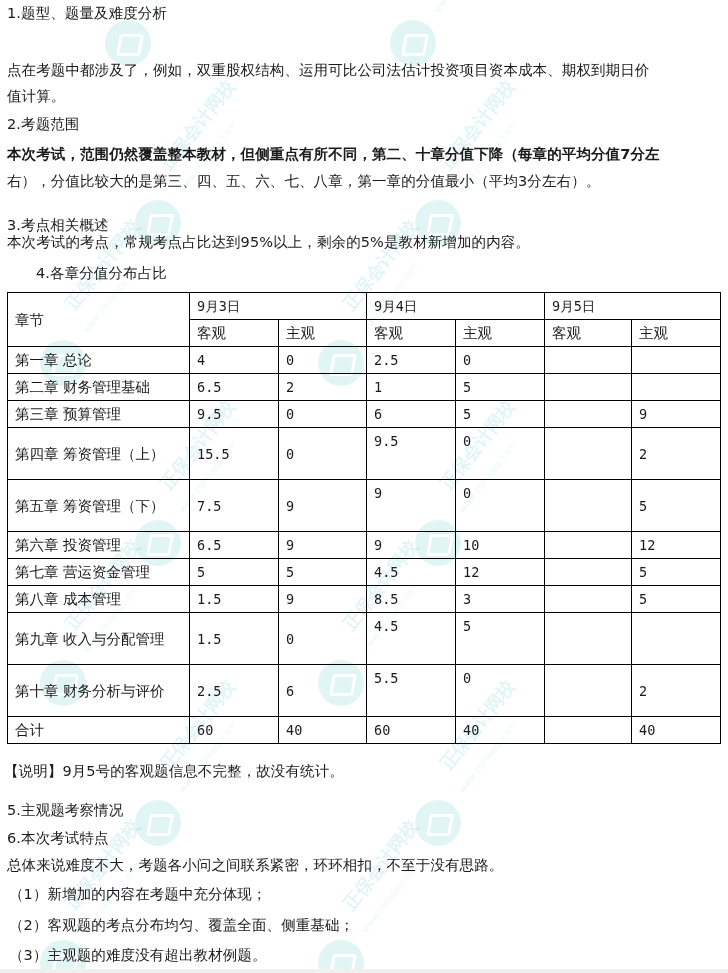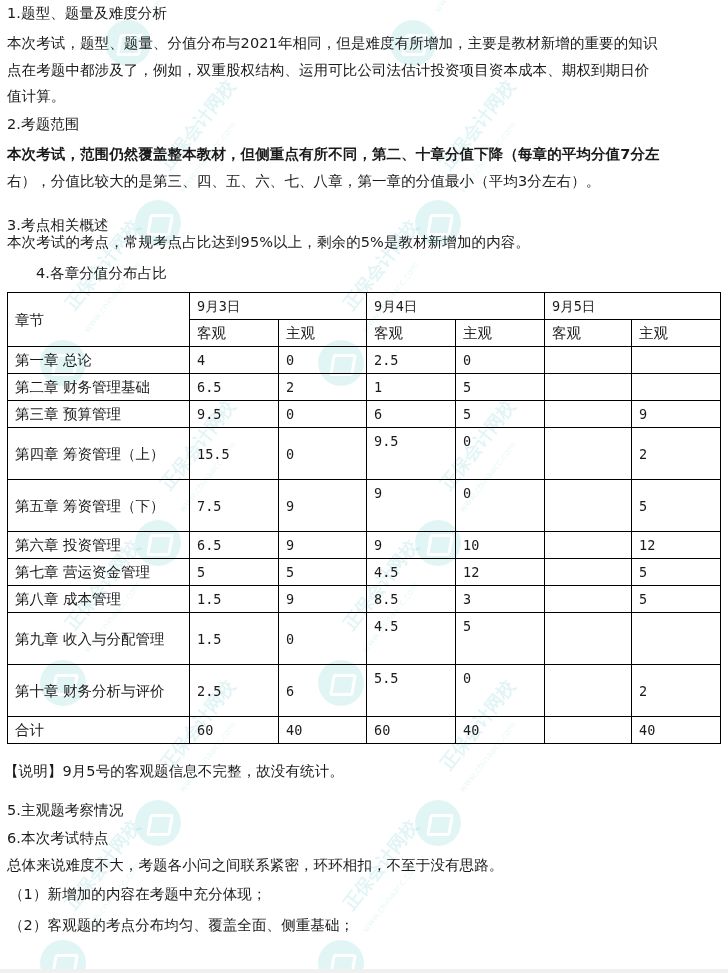--- a/index.html
+++ b/index.html
@@ -182,21 +182,20 @@
     <div class="txt">正保会计网校</div>
     <div class="url">www.chinaacc.com</div>
   </div>
   <div class="wm" style="left:318px; top:880px;">
     <div class="circle"></div>
     <div class="txt">正保会计网校</div>
     <div class="url">www.chinaacc.com</div>
   </div>
 
   <div class="line heading" style="top:3px;">1.题型、题量及难度分析</div>
-  <div class="line para" style="top:33px;">本次考试，题型、题量、分值分布与2021年相同，但是难度有所增加，主要是教材新增的重要的知识</div>
   <div class="line para" style="top:60px;">点在考题中都涉及了，例如，双重股权结构、运用可比公司法估计投资项目资本成本、期权到期日价</div>
   <div class="line para" style="top:86px;">值计算。</div>
 
   <div class="line heading" style="top:114px;">2.考题范围</div>
   <div class="line para" style="top:144px;font-weight:bold;">本次考试，范围仍然覆盖整本教材，但侧重点有所不同，第二、十章分值下降（每章的平均分值7分左</div>
   <div class="line para" style="top:171px;">右），分值比较大的是第三、四、五、六、七、八章，第一章的分值最小（平均3分左右）。</div>
 
   <div class="line heading" style="top:215px;">3.考点相关概述</div>
   <div class="line para" style="top:232px;">本次考试的考点，常规考点占比达到95%以上，剩余的5%是教材新增加的内容。</div>
 
@@ -331,15 +330,16 @@
     </table>
 
   <div class="line" style="top:761px; left:4px;">【说明】9月5号的客观题信息不完整，故没有统计。</div>
 
   <div class="line heading" style="top:792px;margin-top:8px;">5.主观题考察情况</div>
   <div class="line para" style="top:855px;">总体来说难度不大，考题各小问之间联系紧密，环环相扣，不至于没有思路。</div>
 
   <div class="line heading" style="top:828px;">6.本次考试特点</div>
   <div class="line item" style="top:884px;">（1）新增加的内容在考题中充分体现；</div>
   <div class="line item" style="top:915px;text-align:center;">（2）客观题的考点分布均匀、覆盖全面、侧重基础；</div>
+  <div class="line item" style="top:945px;">（3）主观题的难度没有超出教材例题。</div>
 
   <div class="bottom-strip"></div>
 </div>
 
 </body></html>

